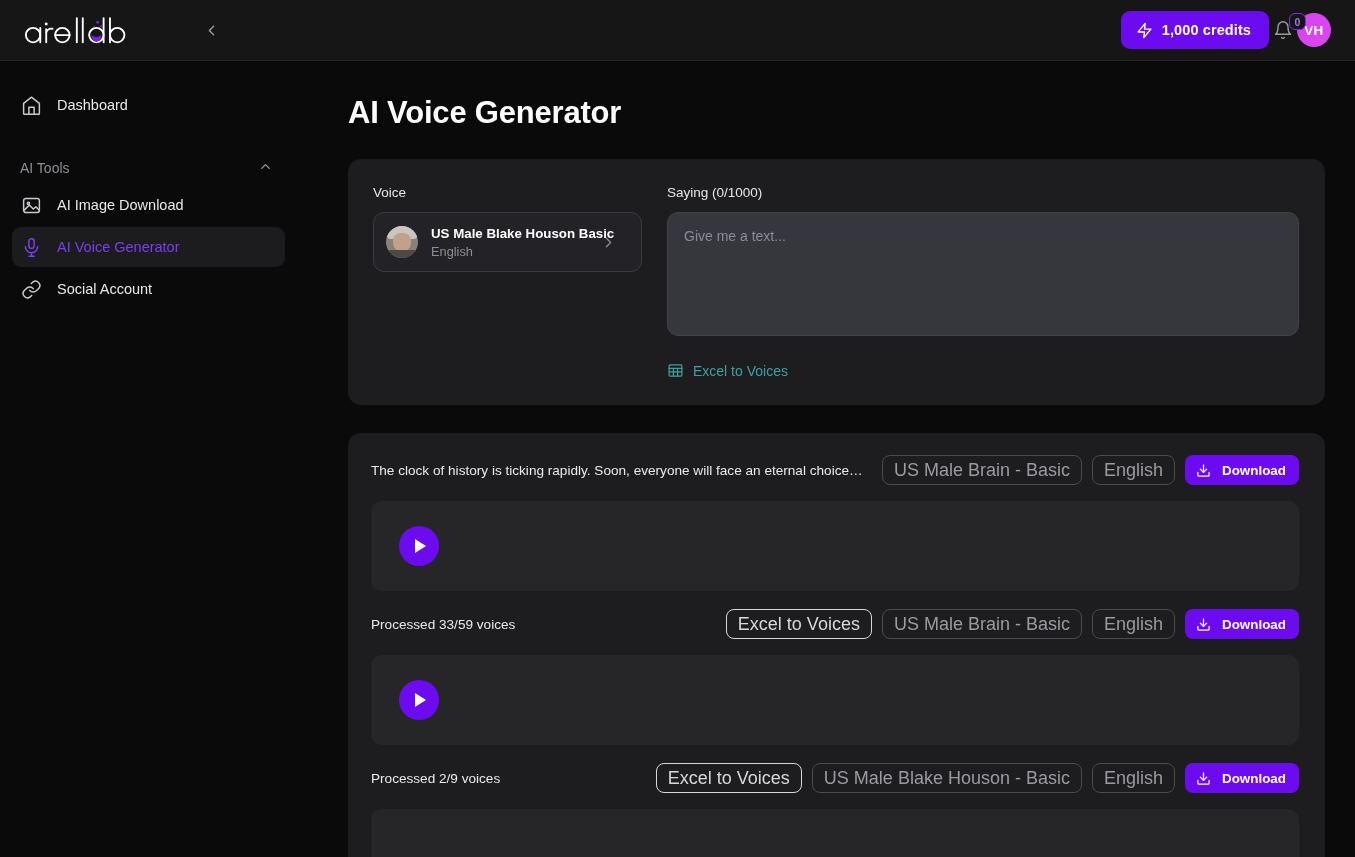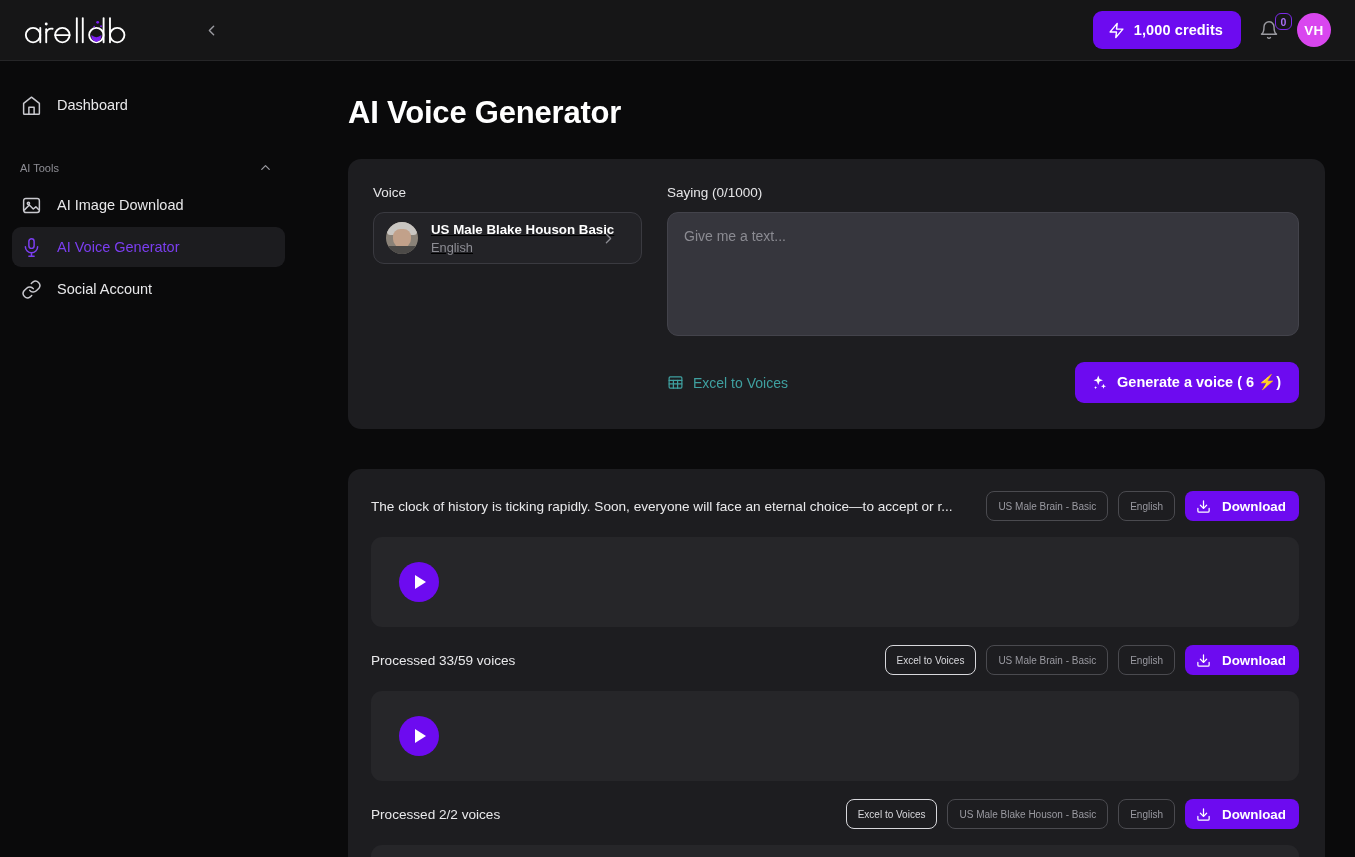--- a/index.html
+++ b/index.html
@@ -21,21 +21,21 @@
     position: relative; z-index: 5;
   }
   .logo-wrap { display: flex; align-items: center; gap: 2px; }
   .logo { height: 34px; display: block; }
   .collapse-btn {
     margin-left: 36px;
     width: 26px; height: 26px;
     display: flex; align-items: center; justify-content: center;
     cursor: pointer;
   }
-  .header-right { margin-left: auto; display: flex; align-items: center; gap: 14px; }
+  .header-right { margin-left: auto; display: flex; align-items: center; }
   .credits-pill {
     display: flex; align-items: center; gap: 9px;
     background: #6d0bf0;
     color: #fff;
     border: none;
     border-radius: 9px;
     height: 38px;
     padding: 0 18px 0 15px;
     font-size: 14.5px; font-weight: bold;
     letter-spacing: .1px;
@@ -84,21 +84,21 @@
     margin-bottom: 2px;
   }
   .nav-item .ico { width: 22px; height: 22px; display: flex; align-items: center; justify-content: center; flex: 0 0 22px; }
   .nav-item.active { background: #1c1c1f; color: #7b3ef0; }
   .nav-item.active .ico svg { stroke: #7b3ef0; }
   .section-head {
     display: flex; align-items: center;
     height: 34px;
     padding: 0 12px 0 8px;
     color: #8e8e95;
-    font-size: 11px;
+    font-size: 14px;
     cursor: pointer;
     margin-top: 26px;
   }
   .section-head .chev { margin-left: auto; }
 
   
   .main {
     flex: 1; min-width: 0;
     background: #0a0a0b;
     padding: 34px 30px 0 51px;
@@ -110,35 +110,34 @@
     font-weight: bold;
     letter-spacing: -.2px;
     margin-bottom: 28px;
   }
 
   .card {
     background: #1d1d20;
     border-radius: 13px;
     padding: 26px 26px 26px 25px;
   }
-  .gen-card { display: block; margin-bottom: 40px; }
+  .gen-card { display: block; margin-bottom: 28px; }
   .gen-grid { display: flex; gap: 25px; }
   .col-voice { width: 269px; flex: 0 0 269px; }
   .col-say { flex: 1; min-width: 0; }
   .field-label { color: #e6e6e8; font-size: 13.5px; margin-bottom: 12px; }
 
   .voice-select {
     display: flex; align-items: center; gap: 13px;
     background: #232327;
     border: 1px solid #3a3a40;
     border-radius: 11px;
-    height: 52px;
+    height: 60px;
     padding: 0 24px 0 12px;
     cursor: pointer;
-    text-decoration: underline;
   }
   .voice-avatar {
     width: 32px; height: 32px; border-radius: 50%;
     flex: 0 0 32px;
     overflow: hidden;
     position: relative;
     background: #8a8278;
   }
   .voice-avatar .hair { position: absolute; left: 1px; right: 1px; top: 0; height: 13px; border-radius: 16px 16px 6px 6px; background: #c9c6c2; }
   .voice-avatar .face { position: absolute; left: 7px; right: 7px; top: 7px; height: 19px; border-radius: 9px 9px 11px 11px; background: #c2a18a; }
@@ -192,21 +191,21 @@
   .result-text {
     color: #e9e9eb; font-size: 13.6px;
     white-space: nowrap; overflow: hidden; text-overflow: ellipsis;
     flex: 1; min-width: 0;
     padding-right: 6px;
   }
   .chip {
     border: 1px solid #4a4a4f;
     border-radius: 8px;
     color: #9a9aa1;
-    font-size: 10px;
+    font-size: 18px;
     height: 30px; padding: 0 11px;
     display: flex; align-items: center;
     white-space: nowrap;
     cursor: pointer;
     background: transparent;
     font-family: "Liberation Sans", sans-serif;
   }
   .chip.strong { border-color: #d8d8dc; color: #d8d8dc; }
   .dl-btn {
     display: flex; align-items: center; gap: 11px;
@@ -386,28 +385,20 @@
           <div class="excel-link">
             <svg width="17" height="17" viewBox="0 0 24 24" fill="none" stroke="#3fa0a0" stroke-width="1.7" stroke-linecap="round" stroke-linejoin="round">
                 <rect x="3" y="4" width="18" height="16" rx="1.5"></rect>
                 <line x1="3" y1="9" x2="21" y2="9"></line>
                 <line x1="3" y1="14" x2="21" y2="14"></line>
                 <line x1="9" y1="9" x2="9" y2="20"></line>
                 <line x1="15" y1="9" x2="15" y2="20"></line>
               </svg>
             <span>Excel to Voices</span>
           </div>
-          <button class="gen-btn">
-            <svg width="18" height="18" viewBox="0 0 24 24" fill="#fff">
-                <path d="M11 2l1.7 4.6L17.3 8.3 12.7 10 11 14.6 9.3 10 4.7 8.3 9.3 6.6z"></path>
-                <path d="M18 13l.9 2.4 2.4.9-2.4.9-.9 2.4-.9-2.4-2.4-.9 2.4-.9z"></path>
-                <path d="M7.5 16l.6 1.6 1.6.6-1.6.6-.6 1.6-.6-1.6-1.6-.6 1.6-.6z"></path>
-              </svg>
-            <span>Generate a voice ( 6 ⚡)</span>
-          </button>
         </div>
       </div>
 
       <div class="card results-card">
 
         <div class="result-row">
           <div class="result-head">
             <span class="result-text">The clock of history is ticking rapidly. Soon, everyone will face an eternal choice—to accept or r...</span>
             <button class="chip">US Male Brain - Basic</button>
             <button class="chip">English</button>
@@ -444,21 +435,21 @@
           </div>
           <div class="player">
             <button class="play-btn">
                 <span class="play-tri"></span>
               </button>
           </div>
         </div>
 
         <div class="result-row">
           <div class="result-head">
-            <span class="result-text">Processed 2/2 voices</span>
+            <span class="result-text">Processed 2/9 voices</span>
             <button class="chip strong">Excel to Voices</button>
             <button class="chip">US Male Blake Houson - Basic</button>
             <button class="chip">English</button>
             <button class="dl-btn">
               <svg width="15" height="15" viewBox="0 0 24 24" fill="none" stroke="#fff" stroke-width="2" stroke-linecap="round" stroke-linejoin="round">
                   <path d="M21 15v4a2 2 0 0 1-2 2H5a2 2 0 0 1-2-2v-4"></path>
                   <polyline points="7 10 12 15 17 10"></polyline>
                   <line x1="12" y1="15" x2="12" y2="3"></line>
                 </svg>
               <span>Download</span>

